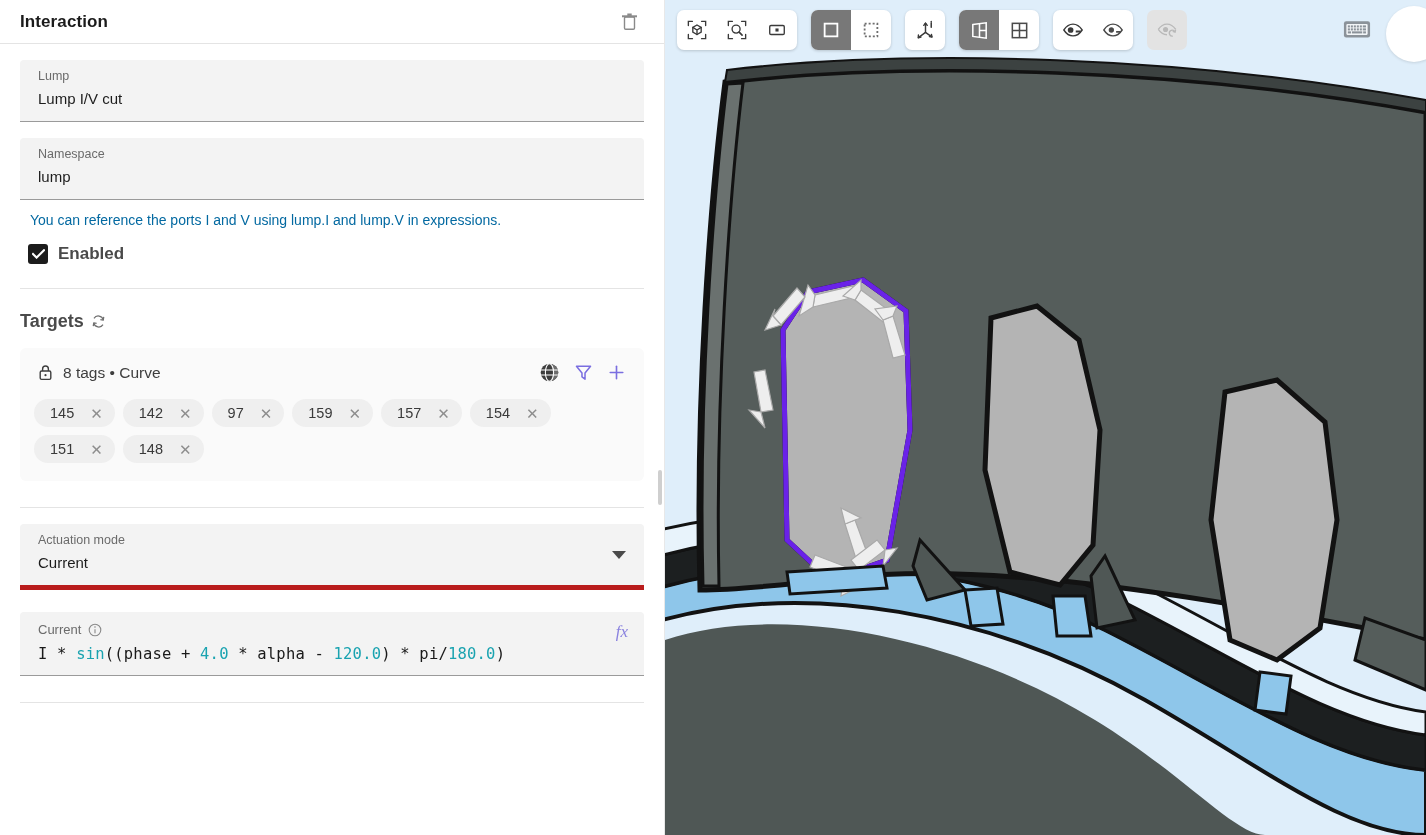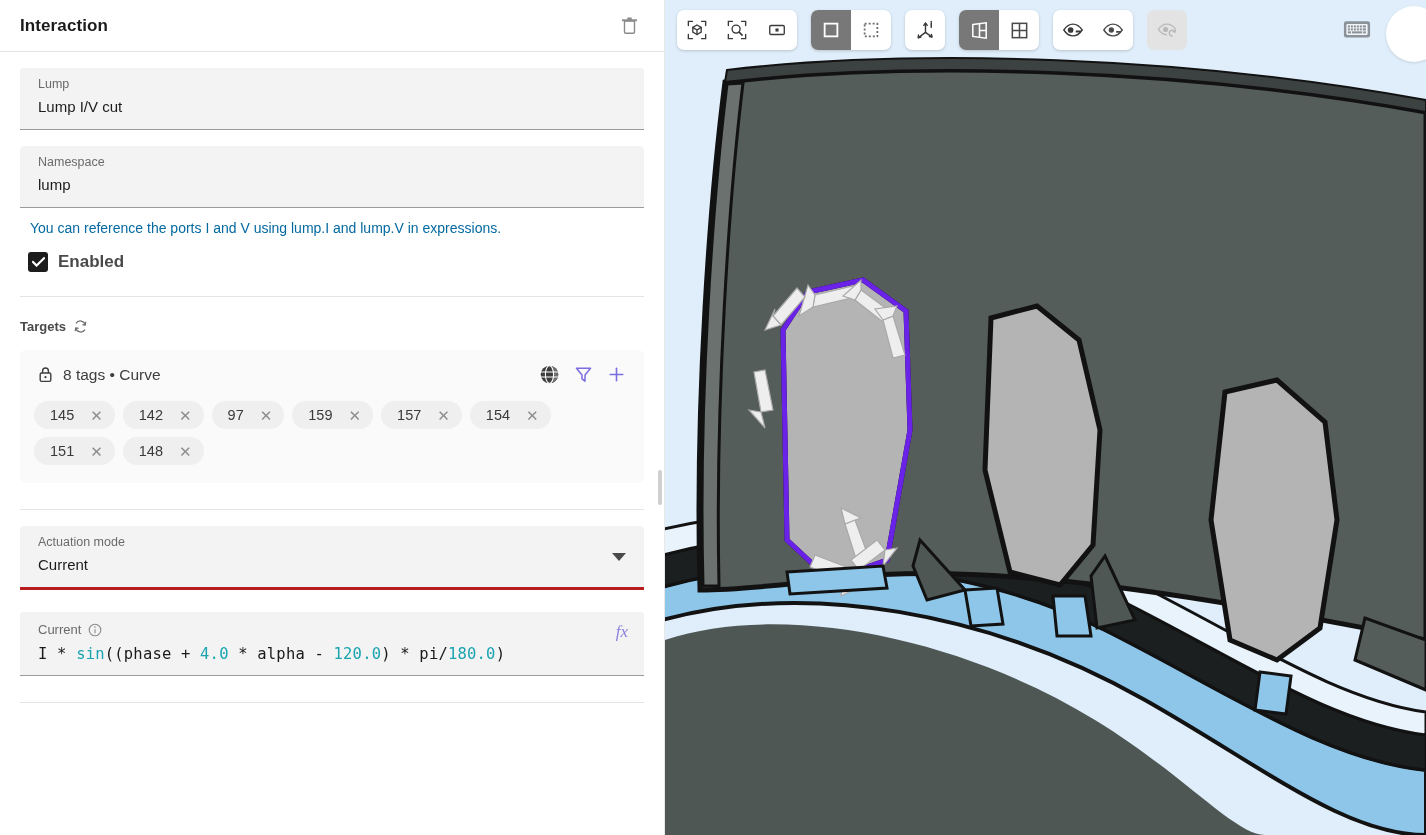--- a/index.html
+++ b/index.html
@@ -13,21 +13,21 @@
 
   
   .panel {
     width: 665px; height: 835px;
     background: #ffffff;
     position: relative;
     overflow: hidden;
     border-right: 1px solid #e8e8e8;
   }
   .panel-header {
-    height: 52px;
+    height: 44px;
     display: flex; align-items: center;
     padding: 0 20px;
     justify-content: space-between;
     border-bottom: 1px solid #e4e4e4;
   }
   .panel-title {
     font-size: 17px; font-weight: bold; color: #1b1b1b;
     letter-spacing: .1px;
   }
   .icon-btn {
@@ -77,21 +77,21 @@
   }
   .checkbox svg { display: block; }
   .checkrow-label { font-size: 17px; color: #4a4a4a; }
 
   .divider {
     height: 1px; background: #e4e4e4;
     margin: 24px 20px 0 20px;
   }
 
   .group-title {
-    font-size: 13px; font-weight: bold; color: #4a4a4a;
+    font-size: 18px; font-weight: bold; color: #4a4a4a;
     padding: 22px 20px 0 20px;
     display: flex; align-items: center; gap: 7px;
   }
 
   
   .targets-card {
     margin: 16px 20px 0 20px;
     background: #fafafa;
     border-radius: 6px;
     padding: 14px 14px 18px 14px;
@@ -120,21 +120,21 @@
     cursor: default;
   }
   .chip-x {
     color: #8d8d8d; font-size: 15px; line-height: 1;
     cursor: pointer;
   }
 
   
   .select-field {
     background: #f3f3f3;
-    border-bottom: 3px solid #b91c1c;
+    border-bottom: 5px solid #b91c1c;
     border-radius: 4px 4px 0 0;
     padding: 8px 18px 10px 18px;
     margin: 16px 20px 0 20px;
     position: relative;
     cursor: pointer;
   }
   .caret {
     position: absolute; right: 18px; top: 50%;
     transform: translateY(-50%);
     width: 0; height: 0;

